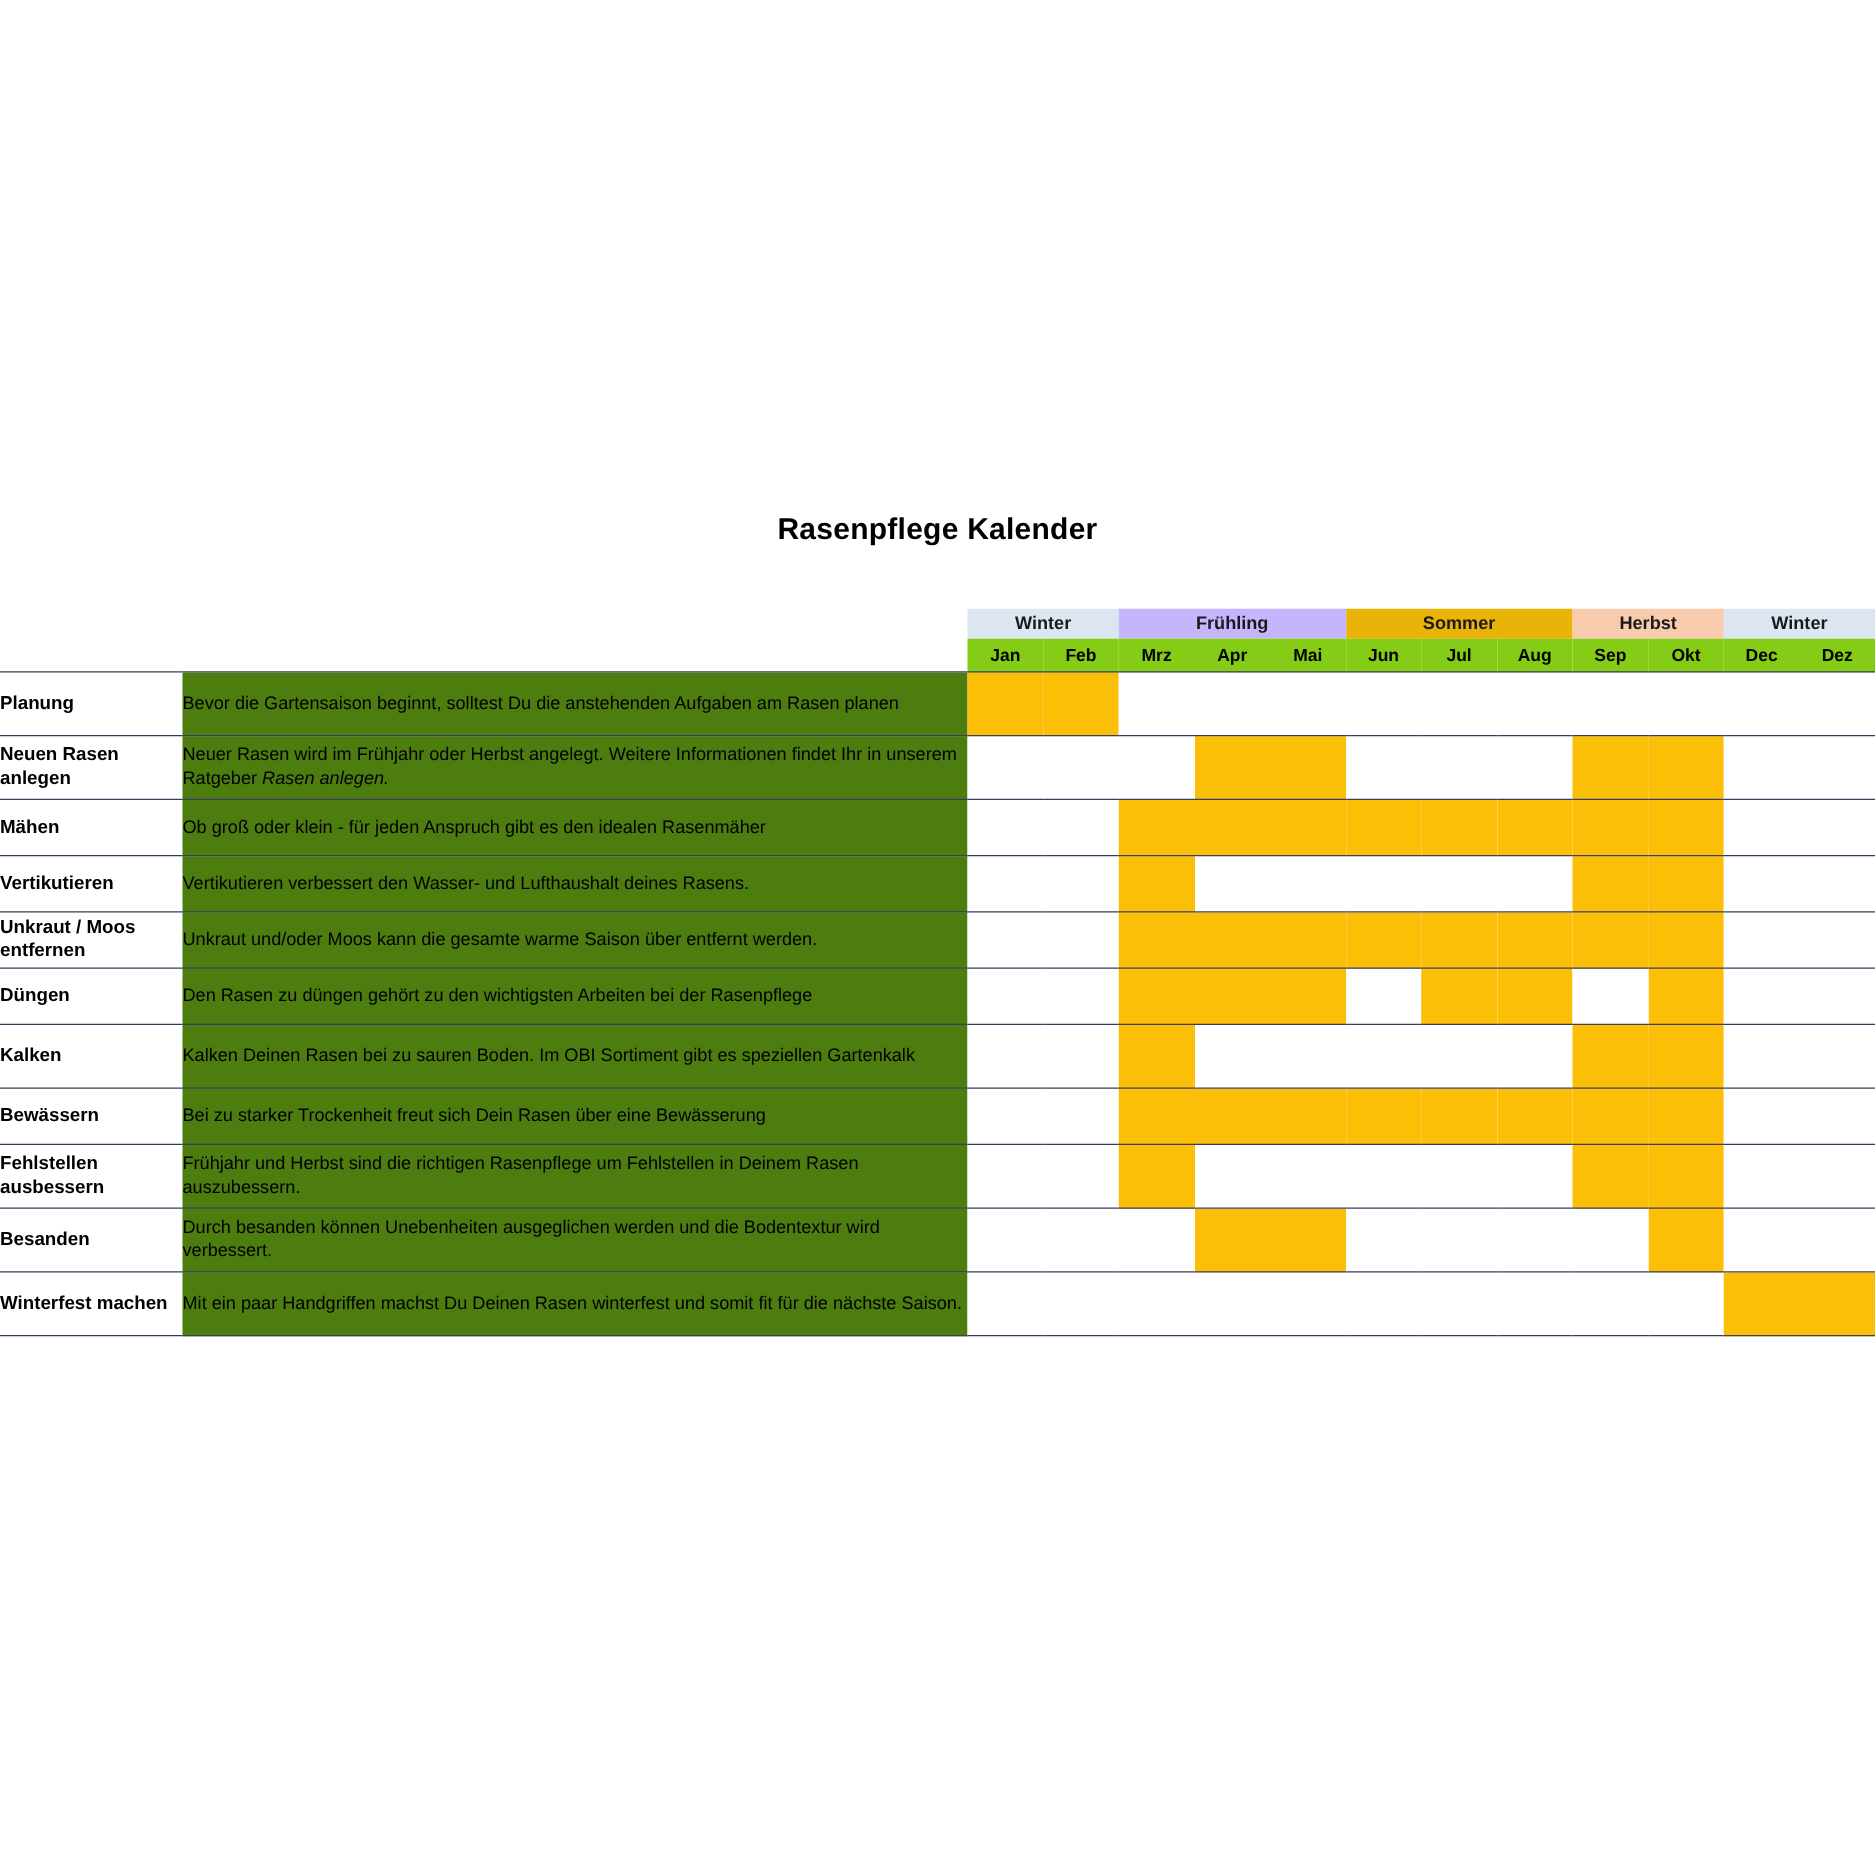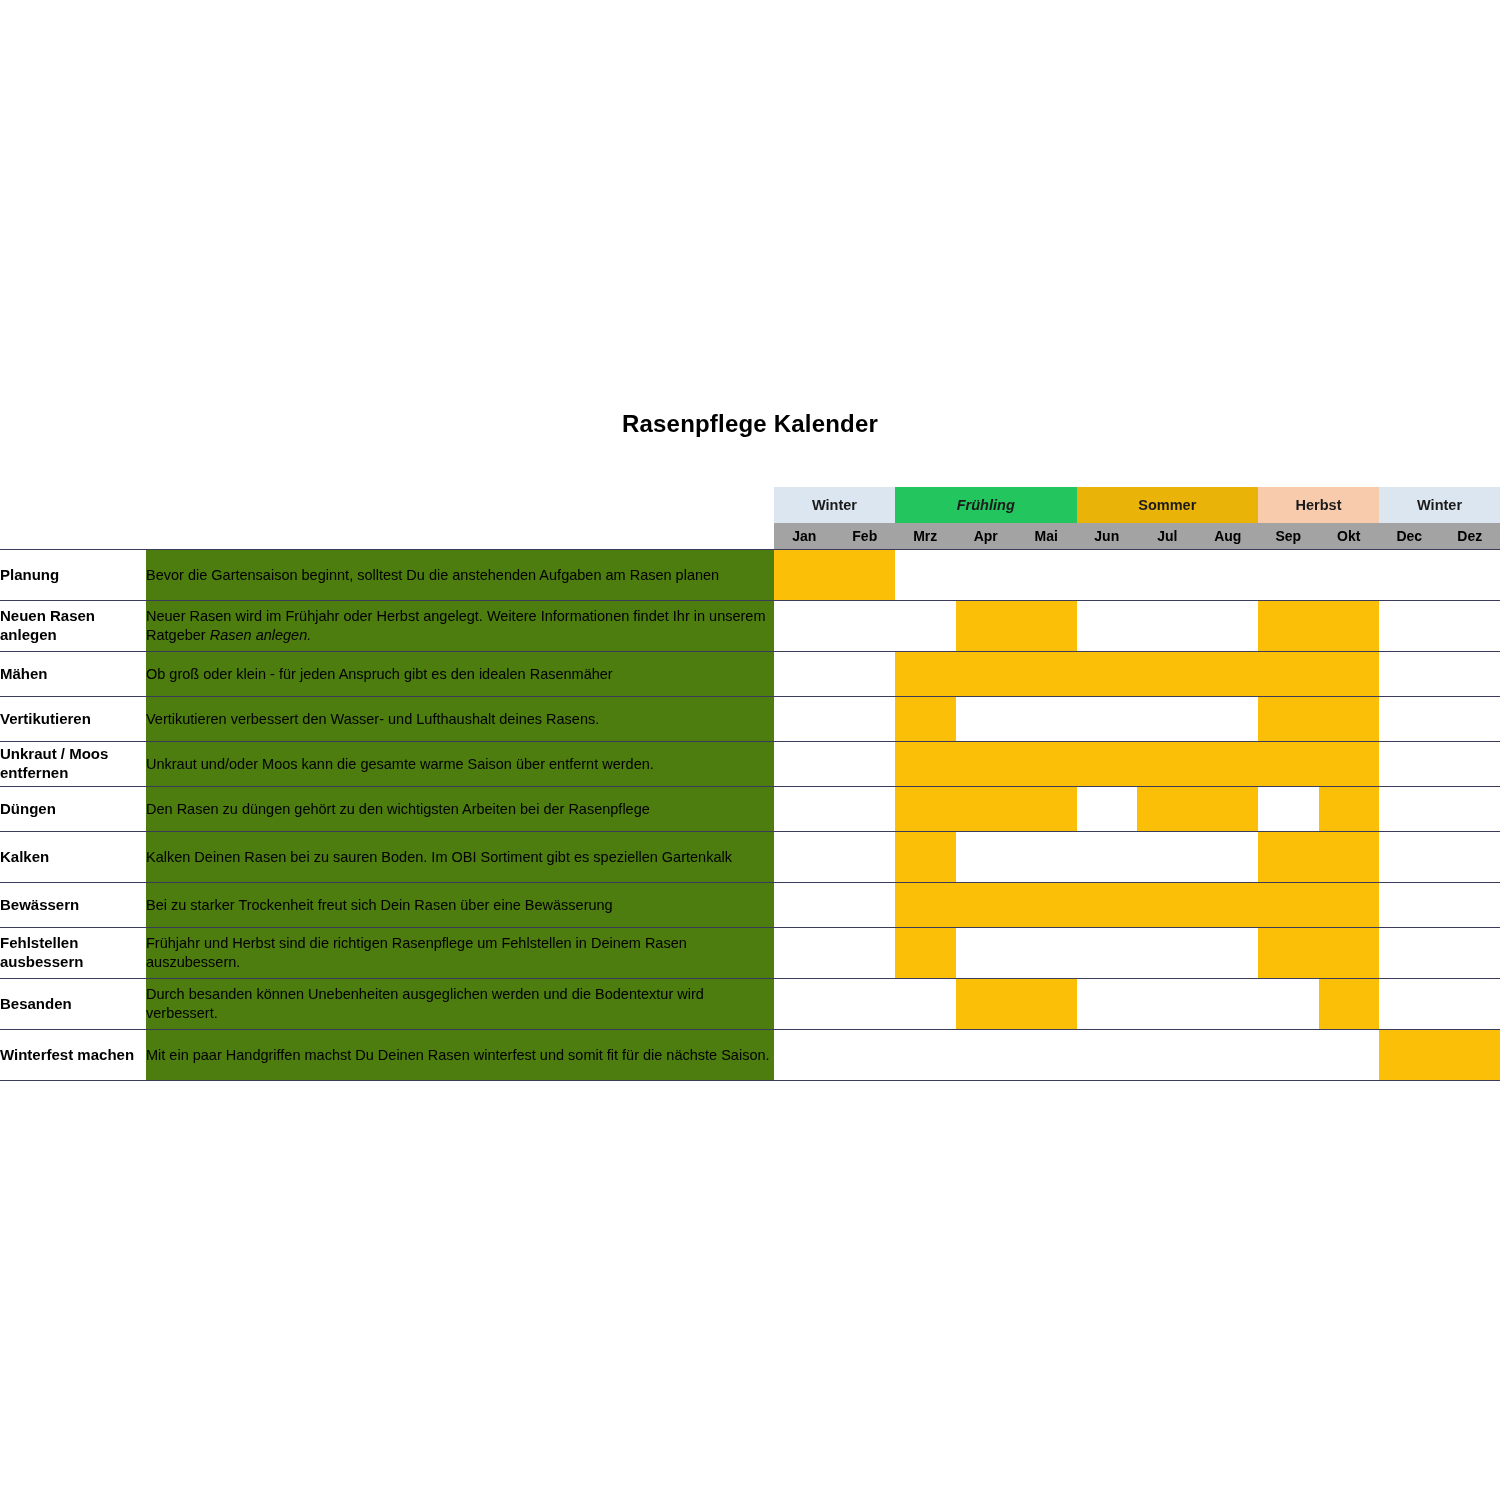--- a/index.html
+++ b/index.html
@@ -56,39 +56,39 @@
     border: 0;
   }
 
   
   col.c-task { width: 146px; }
   col.c-desc { width: 628px; }
   col.c-month { width: 60.5px; }
 
   
   tr.season-row td {
-    height: 36px;
+    height: 24px;
     font-size: 14.5px;
     font-weight: bold;
     text-align: center;
     color: #1a1a1a;
   }
   td.season-winter { background: #dce6f1; }
-  td.season-fruehling { background: #22c55e; font-style: italic; }
+  td.season-fruehling { background: #c4b5fd; }
   td.season-sommer { background: #eab308; }
   td.season-herbst { background: #f8cbad; }
   td.season-blank { background: #ffffff; }
 
   
   tr.month-row td {
     height: 26px;
     font-size: 14px;
     font-weight: bold;
     text-align: center;
-    background: #a3a3a3;
+    background: #84cc16;
     color: #000000;
   }
   tr.month-row td.hdr-blank { background: #ffffff; }
 
   
   tr.task-row {
     border-top: 1px solid #3b3b5c;
     border-bottom: 1px solid #0f172a;
   }
   tr.task-row td {

